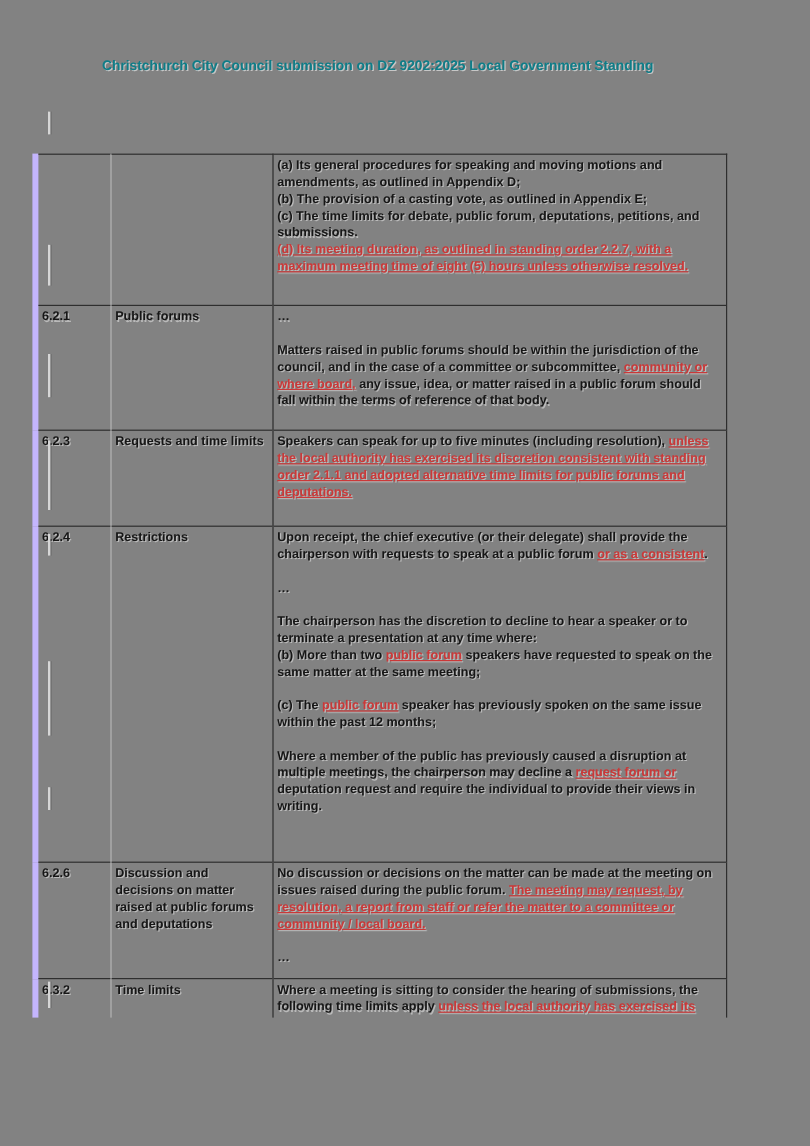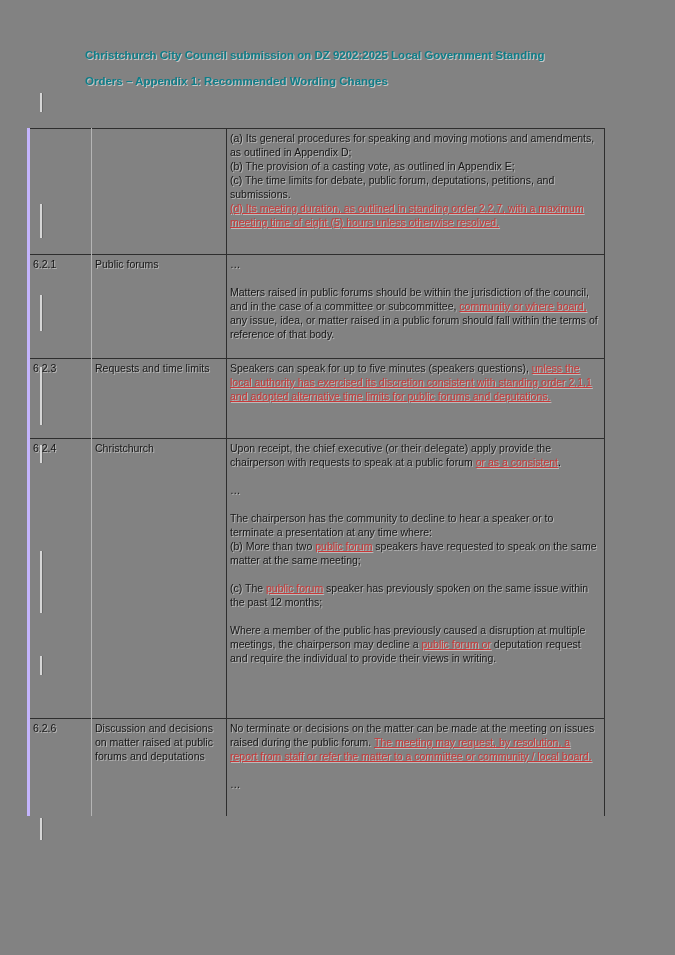--- a/index.html
+++ b/index.html
@@ -24,22 +24,23 @@
     text-shadow: 1px 1px 0 rgba(255,255,255,0.45);
   }
   col.c1 { width: 63px; }
   col.c2 { width: 135px; }
   col.c3 { width: 378px; }
 
   td {
     vertical-align: top;
     padding: 2px 4px 2px 3px;
     border-top: 1px solid #2e2e2e;
+    font-weight: bold;
   }
-  td:first-child  { border-left: 3px solid #c4b5fd; border-right: 1px solid #b5b5b5; }
+  td:first-child  { border-left: 5px solid #c4b5fd; border-right: 1px solid #b5b5b5; }
   td:nth-child(2) { border-right: 1px solid #2e2e2e; margin-left: 36px; }
   td:last-child   { border-right: 1px solid #2e2e2e; }
 
   tr:nth-child(1) { height: 126px; }
   tr:nth-child(2) { height: 104px; }
   tr:nth-child(3) { height: 80px; }
   tr:nth-child(4) { height: 280px; }
   tr:nth-child(5) { height: 97px; }
   tr:nth-child(6) { height: 26px; }
 
@@ -53,21 +54,20 @@
     box-shadow: 1px 0 0 rgba(60,60,60,0.35);
   }
 </style>
 </head>
 <body>
 
 <div class="page">
 
   <div class="doc-title">
     <div>Christchurch City Council submission on DZ 9202:2025 Local Government Standing</div>
-    <div>Orders – Appendix 1: Recommended Wording Changes</div>
   </div>
 
   <table class="doc-table">
     <colgroup>
         <col class="c1">
         <col class="c2">
         <col class="c3">
       </colgroup>
     <tbody>
         <tr>
@@ -86,46 +86,53 @@
     <td>
             <p class="para"><span class="seg">…</span></p>
             <p class="para blank">&nbsp;</p>
             <p class="para"><span class="seg">Matters raised in public forums should be within the jurisdiction of the council, and in the case of a committee or subcommittee, </span><span class="ins">community or where board,</span><span class="seg"> any issue, idea, or matter raised in a public forum should fall within the terms of reference of that body.</span></p>
           </td>
   </tr>
         <tr>
     <td>6.2.3</td>
     <td>Requests and time limits</td>
     <td>
-            <p class="para"><span class="seg">Speakers can speak for up to five minutes (speakers questions), </span><span class="ins">unless the local authority has exercised its discretion consistent with standing order 2.1.1 and adopted alternative time limits for public forums and deputations.</span></p>
+            <p class="para"><span class="seg">Speakers can speak for up to five minutes (including resolution), </span><span class="ins">unless the local authority has exercised its discretion consistent with standing order 2.1.1 and adopted alternative time limits for public forums and deputations.</span></p>
           </td>
   </tr>
         <tr>
     <td>6.2.4</td>
-    <td>Christchurch</td>
+    <td>Restrictions</td>
     <td>
-            <p class="para"><span class="seg">Upon receipt, the chief executive (or their delegate) apply provide the chairperson with requests to speak at a public forum </span><span class="ins">or as a consistent</span><span class="seg">.</span></p>
+            <p class="para"><span class="seg">Upon receipt, the chief executive (or their delegate) shall provide the chairperson with requests to speak at a public forum </span><span class="ins">or as a consistent</span><span class="seg">.</span></p>
             <p class="para blank">&nbsp;</p>
             <p class="para"><span class="seg">…</span></p>
             <p class="para blank">&nbsp;</p>
-            <p class="para"><span class="seg">The chairperson has the community to decline to hear a speaker or to terminate a presentation at any time where:</span></p>
+            <p class="para"><span class="seg">The chairperson has the discretion to decline to hear a speaker or to terminate a presentation at any time where:</span></p>
             <p class="para"><span class="seg">(b) More than two </span><span class="ins">public forum</span><span class="seg"> speakers have requested to speak on the same matter at the same meeting;</span></p>
             <p class="para blank">&nbsp;</p>
             <p class="para"><span class="seg">(c)  The </span><span class="ins">public forum</span><span class="seg"> speaker has previously spoken on the same issue within the past 12 months;</span></p>
             <p class="para blank">&nbsp;</p>
-            <p class="para"><span class="seg">Where a member of the public has previously caused a disruption at multiple meetings, the chairperson may decline a </span><span class="ins">public forum or</span><span class="seg"> deputation request and require the individual to provide their views in writing.</span></p>
+            <p class="para"><span class="seg">Where a member of the public has previously caused a disruption at multiple meetings, the chairperson may decline a </span><span class="ins">request forum or</span><span class="seg"> deputation request and require the individual to provide their views in writing.</span></p>
           </td>
   </tr>
         <tr>
     <td>6.2.6</td>
     <td>Discussion and decisions on matter raised at public forums and deputations</td>
     <td>
-            <p class="para"><span class="seg">No terminate or decisions on the matter can be made at the meeting on issues raised during the public forum. </span><span class="ins">The meeting may request, by resolution, a report from staff or refer the matter to a committee or community / local board.</span></p>
+            <p class="para"><span class="seg">No discussion or decisions on the matter can be made at the meeting on issues raised during the public forum. </span><span class="ins">The meeting may request, by resolution, a report from staff or refer the matter to a committee or community / local board.</span></p>
             <p class="para blank">&nbsp;</p>
             <p class="para"><span class="seg">…</span></p>
+          </td>
+  </tr>
+        <tr>
+    <td>6.3.2</td>
+    <td>Time limits</td>
+    <td>
+            <p class="para"><span class="seg">Where a meeting is sitting to consider the hearing of submissions, the following time limits apply </span><span class="ins">unless the local authority has exercised its</span></p>
           </td>
   </tr>
       </tbody>
   </table>
 
 <div class="bar" style="top: 93px; height: 19px;"></div>
     <div class="bar" style="top: 204px; height: 34px;"></div>
     <div class="bar" style="top: 295px; height: 36px;"></div>
     <div class="bar" style="top: 367px; height: 58px;"></div>
     <div class="bar" style="top: 445px; height: 18px;"></div>

